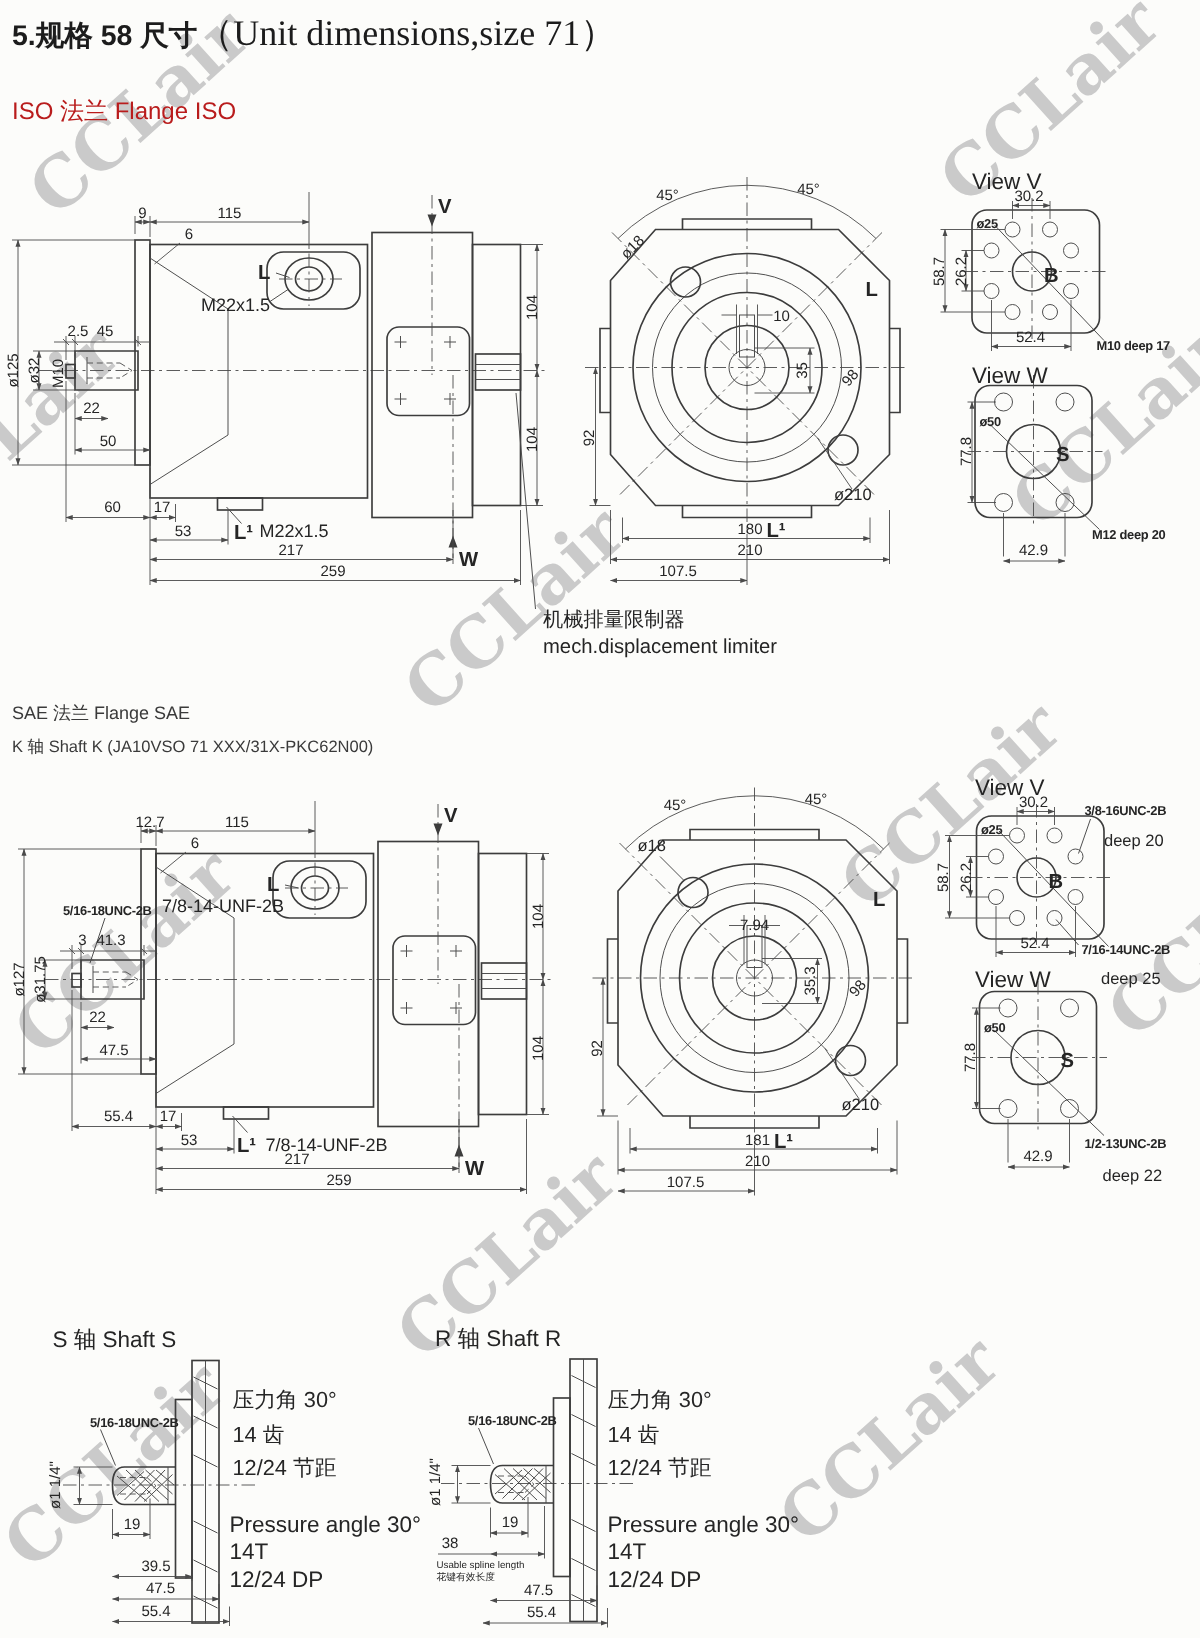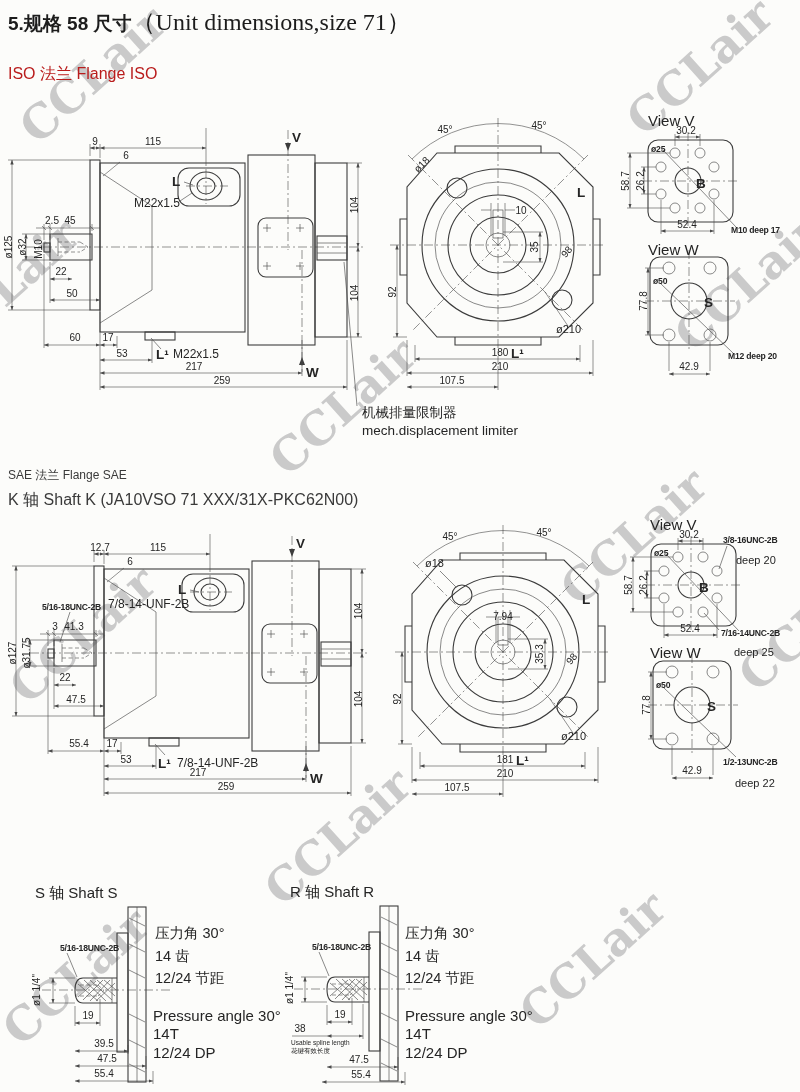--- a/index.html
+++ b/index.html
@@ -8,21 +8,21 @@
   .wm{position:absolute;font-family:"DejaVu Serif",serif;font-weight:bold;font-size:46px;
       color:#cacaca;transform:rotate(-42deg);transform-origin:left bottom;white-space:nowrap;
       user-select:none;z-index:0;}
   .layer{position:absolute;left:0;top:0;z-index:1;}
   .hd{position:absolute;z-index:2;white-space:nowrap;}
   .title{left:8px;top:6px;font-size:19px;color:#1c1c1c;font-weight:bold;}
   .title .en{font-family:"Liberation Serif",serif;font-weight:normal;font-size:24px;}
   .h-flange1{left:8px;top:64px;font-size:16px;color:#b91c1c;}
   .h-shaft1{left:8px;top:87px;font-size:16px;color:#3a3a3a;}
   .h-flange2{left:8px;top:467px;font-size:12px;color:#3a3a3a;}
-  .h-shaft2{left:8px;top:490px;font-size:16px;color:#3a3a3a;}
+  .h-shaft2{left:8px;top:490px;font-size:11px;color:#3a3a3a;}
   svg .ln{fill:none;stroke:#3c3c3c;stroke-width:1.1;}
   svg .th{fill:none;stroke:#4a4a4a;stroke-width:.65;}
   svg .cl{fill:none;stroke:#4a4a4a;stroke-width:.6;stroke-dasharray:9 3 2 3;}
   svg .dsh{fill:none;stroke:#4a4a4a;stroke-width:.6;stroke-dasharray:4 2.5;}
   svg .dim{fill:none;stroke:#4a4a4a;stroke-width:.6;}
   svg .dm{fill:none;stroke:#4a4a4a;stroke-width:.6;marker-start:url(#a);marker-end:url(#a);}
   svg .fil{fill:#3c3c3c;stroke:none;}
   svg text{fill:#252525;font-family:"Liberation Sans",sans-serif;}
   svg .t10{font-size:10px;text-anchor:middle;}
   svg .t11{font-size:11px;text-anchor:start;}

